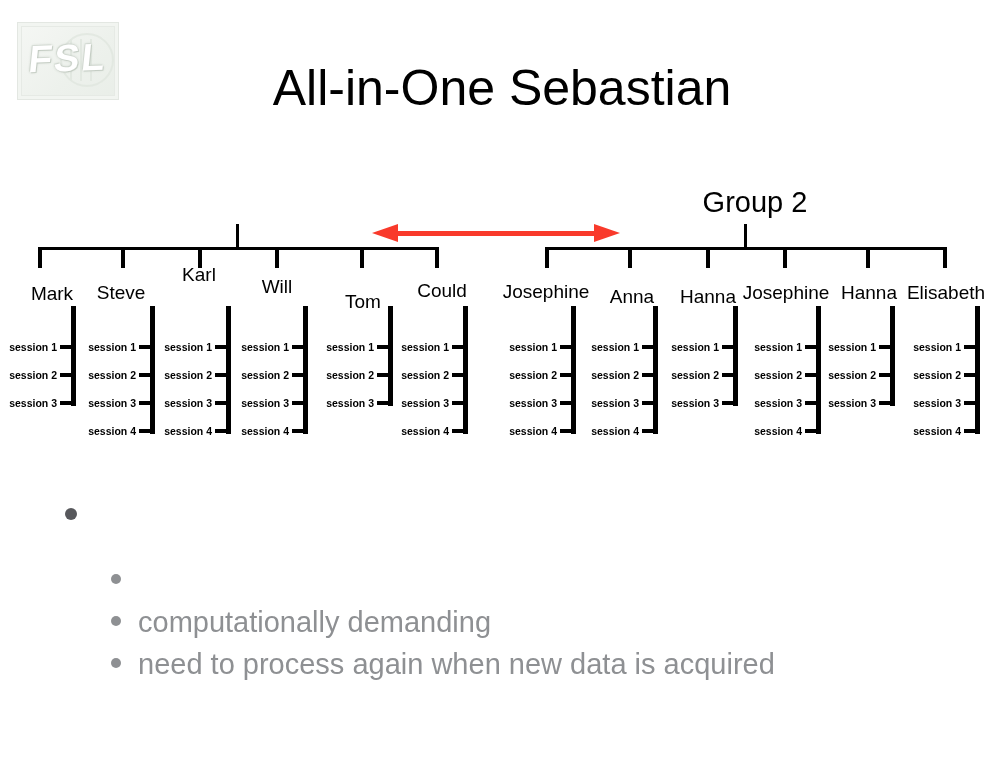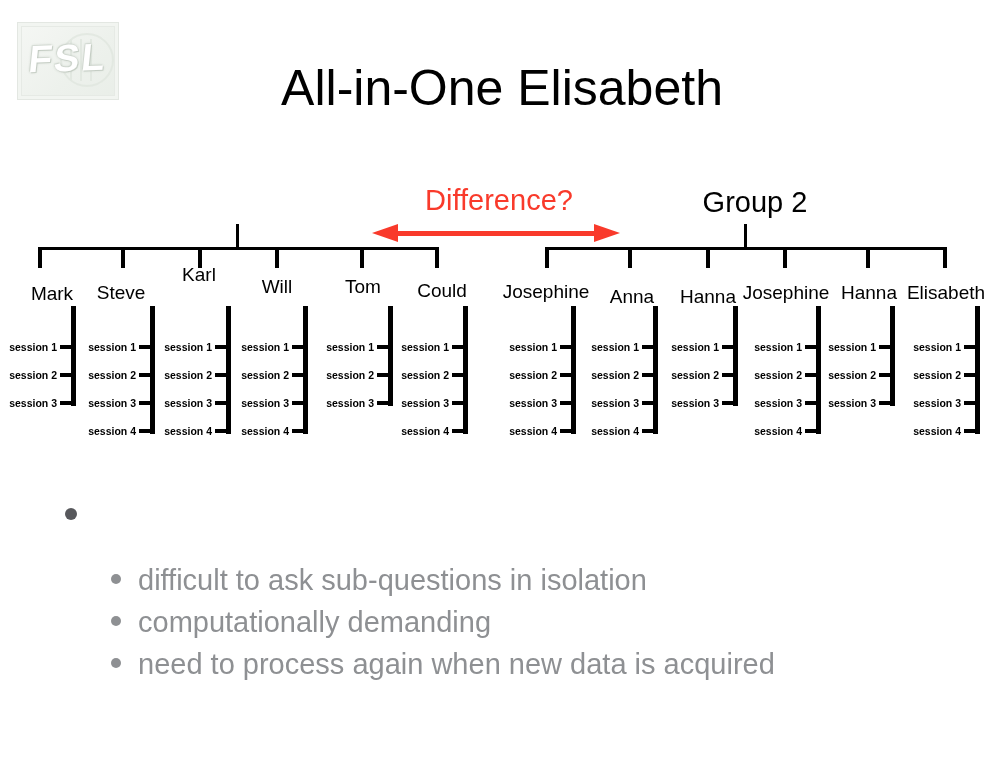--- a/index.html
+++ b/index.html
@@ -50,24 +50,23 @@
 <div class="slide">
 
   <div class="logo">
     <div class="logo-fish"></div>
     <div class="logo-rib" style="left:52px"></div>
     <div class="logo-rib" style="left:62px"></div>
     <div class="logo-rib" style="left:72px"></div>
     <span class="logo-text">FSL</span>
   </div>
 
-  <h1 class="title">All-in-One Elisabeth</h1>
+  <h1 class="title">All-in-One Sebastian</h1>
 
   <div class="glabel" style="left:655px">Group 2</div>
-  <div class="diff-label">Difference?</div>
 
   <div class="arrow-shaft"></div>
   <div class="arrow-head-left"></div>
   <div class="arrow-head-right"></div>
 
   <div id="tree">
       <div class="hbar" style="left: 38px; width: 400px;"></div>
       <div class="stem" style="left: 236px;"></div>
       <div class="btick" style="left: 38px;"></div>
       <div class="pname" style="left: -18px; top: 283px;">Mark</div>
@@ -105,21 +104,21 @@
       <div class="spine" style="left: 303px; top: 306px; height: 128px;"></div>
       <div class="slabel" style="left: 139px; top: 339px;">session 1</div>
       <div class="stick" style="left: 292px; top: 345px;"></div>
       <div class="slabel" style="left: 139px; top: 367px;">session 2</div>
       <div class="stick" style="left: 292px; top: 373px;"></div>
       <div class="slabel" style="left: 139px; top: 395px;">session 3</div>
       <div class="stick" style="left: 292px; top: 401px;"></div>
       <div class="slabel" style="left: 139px; top: 423px;">session 4</div>
       <div class="stick" style="left: 292px; top: 429px;"></div>
       <div class="btick" style="left: 360px;"></div>
-      <div class="pname" style="left: 293px; top: 276px;">Tom</div>
+      <div class="pname" style="left: 293px; top: 291px;">Tom</div>
       <div class="spine" style="left: 388px; top: 306px; height: 100px;"></div>
       <div class="slabel" style="left: 224px; top: 339px;">session 1</div>
       <div class="stick" style="left: 377px; top: 345px;"></div>
       <div class="slabel" style="left: 224px; top: 367px;">session 2</div>
       <div class="stick" style="left: 377px; top: 373px;"></div>
       <div class="slabel" style="left: 224px; top: 395px;">session 3</div>
       <div class="stick" style="left: 377px; top: 401px;"></div>
       <div class="btick" style="left: 435px;"></div>
       <div class="pname" style="left: 372px; top: 280px;">Could</div>
       <div class="spine" style="left: 463px; top: 306px; height: 128px;"></div>
@@ -193,21 +192,20 @@
       <div class="stick" style="left: 964px; top: 373px;"></div>
       <div class="slabel" style="left: 811px; top: 395px;">session 3</div>
       <div class="stick" style="left: 964px; top: 401px;"></div>
       <div class="slabel" style="left: 811px; top: 423px;">session 4</div>
       <div class="stick" style="left: 964px; top: 429px;"></div>
     </div>
 
   <div class="dot-main"></div>
 
   <div class="dot-sub" style="top:574px"></div>
-  <div class="text-sub" style="top:563px">difficult to ask sub-questions in isolation</div>
 
   <div class="dot-sub" style="top:616px"></div>
   <div class="text-sub" style="top:605px">computationally demanding</div>
 
   <div class="dot-sub" style="top:658px"></div>
   <div class="text-sub" style="top:647px">need to process again when new data is acquired</div>
 
 </div>
 
 </body></html>

